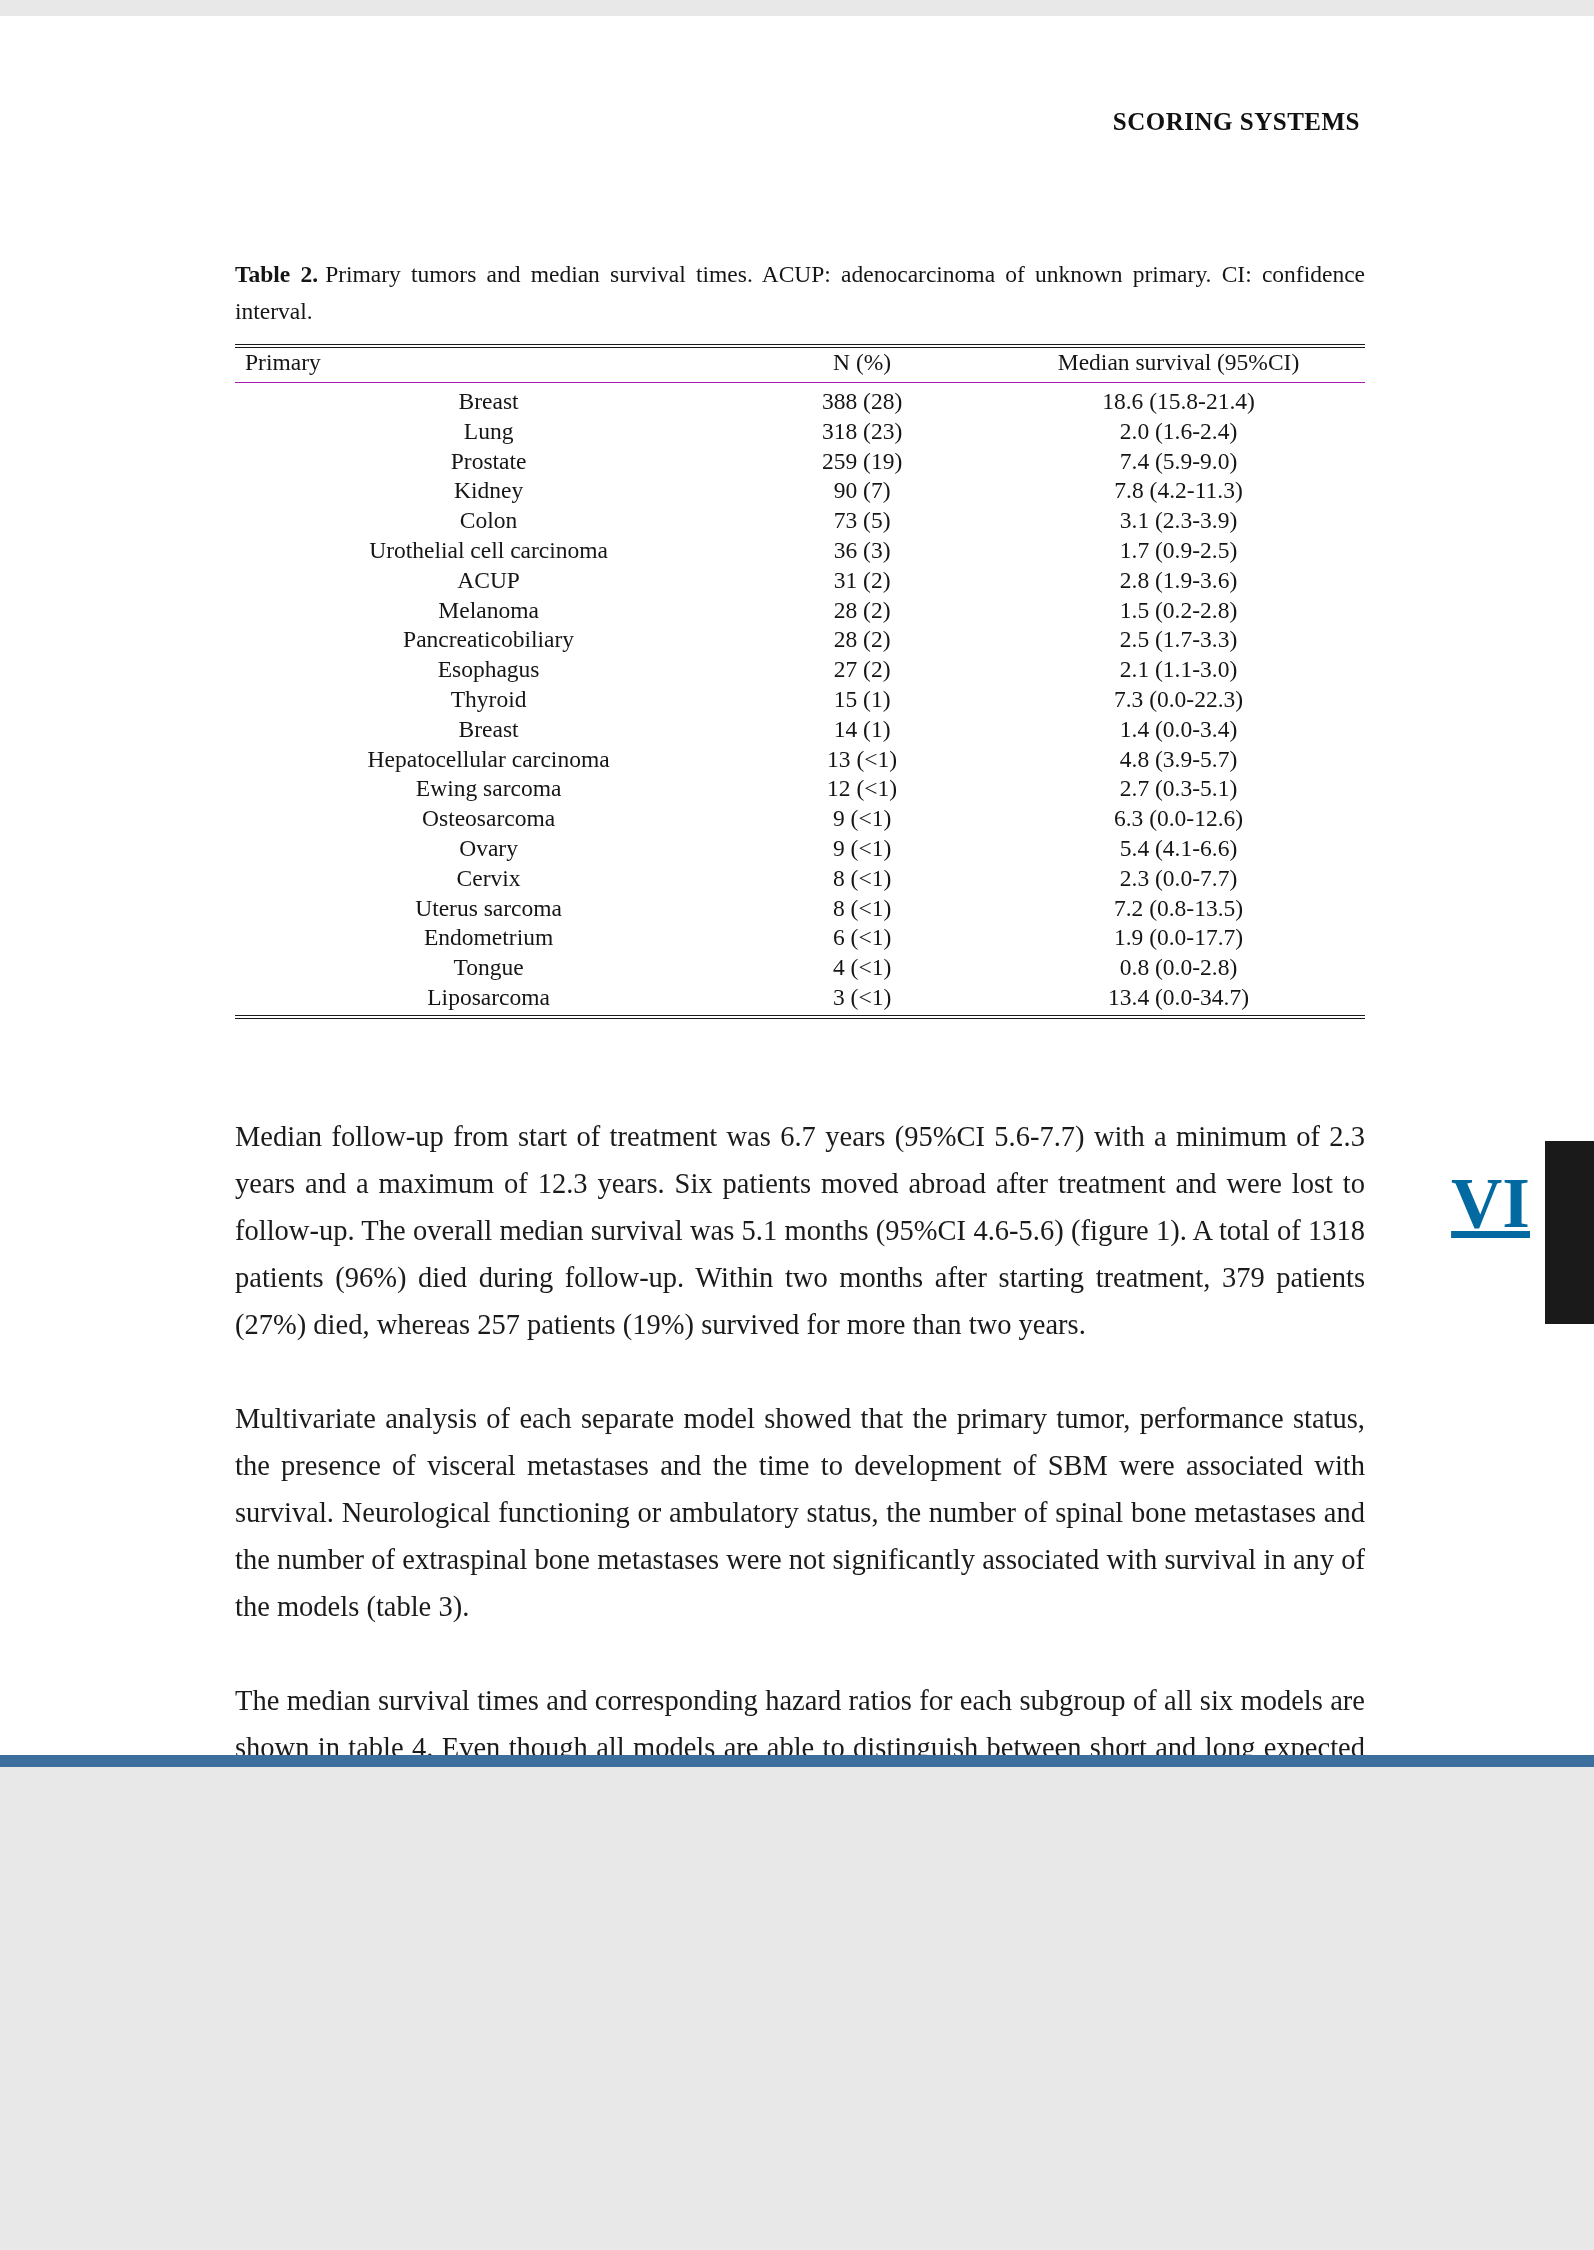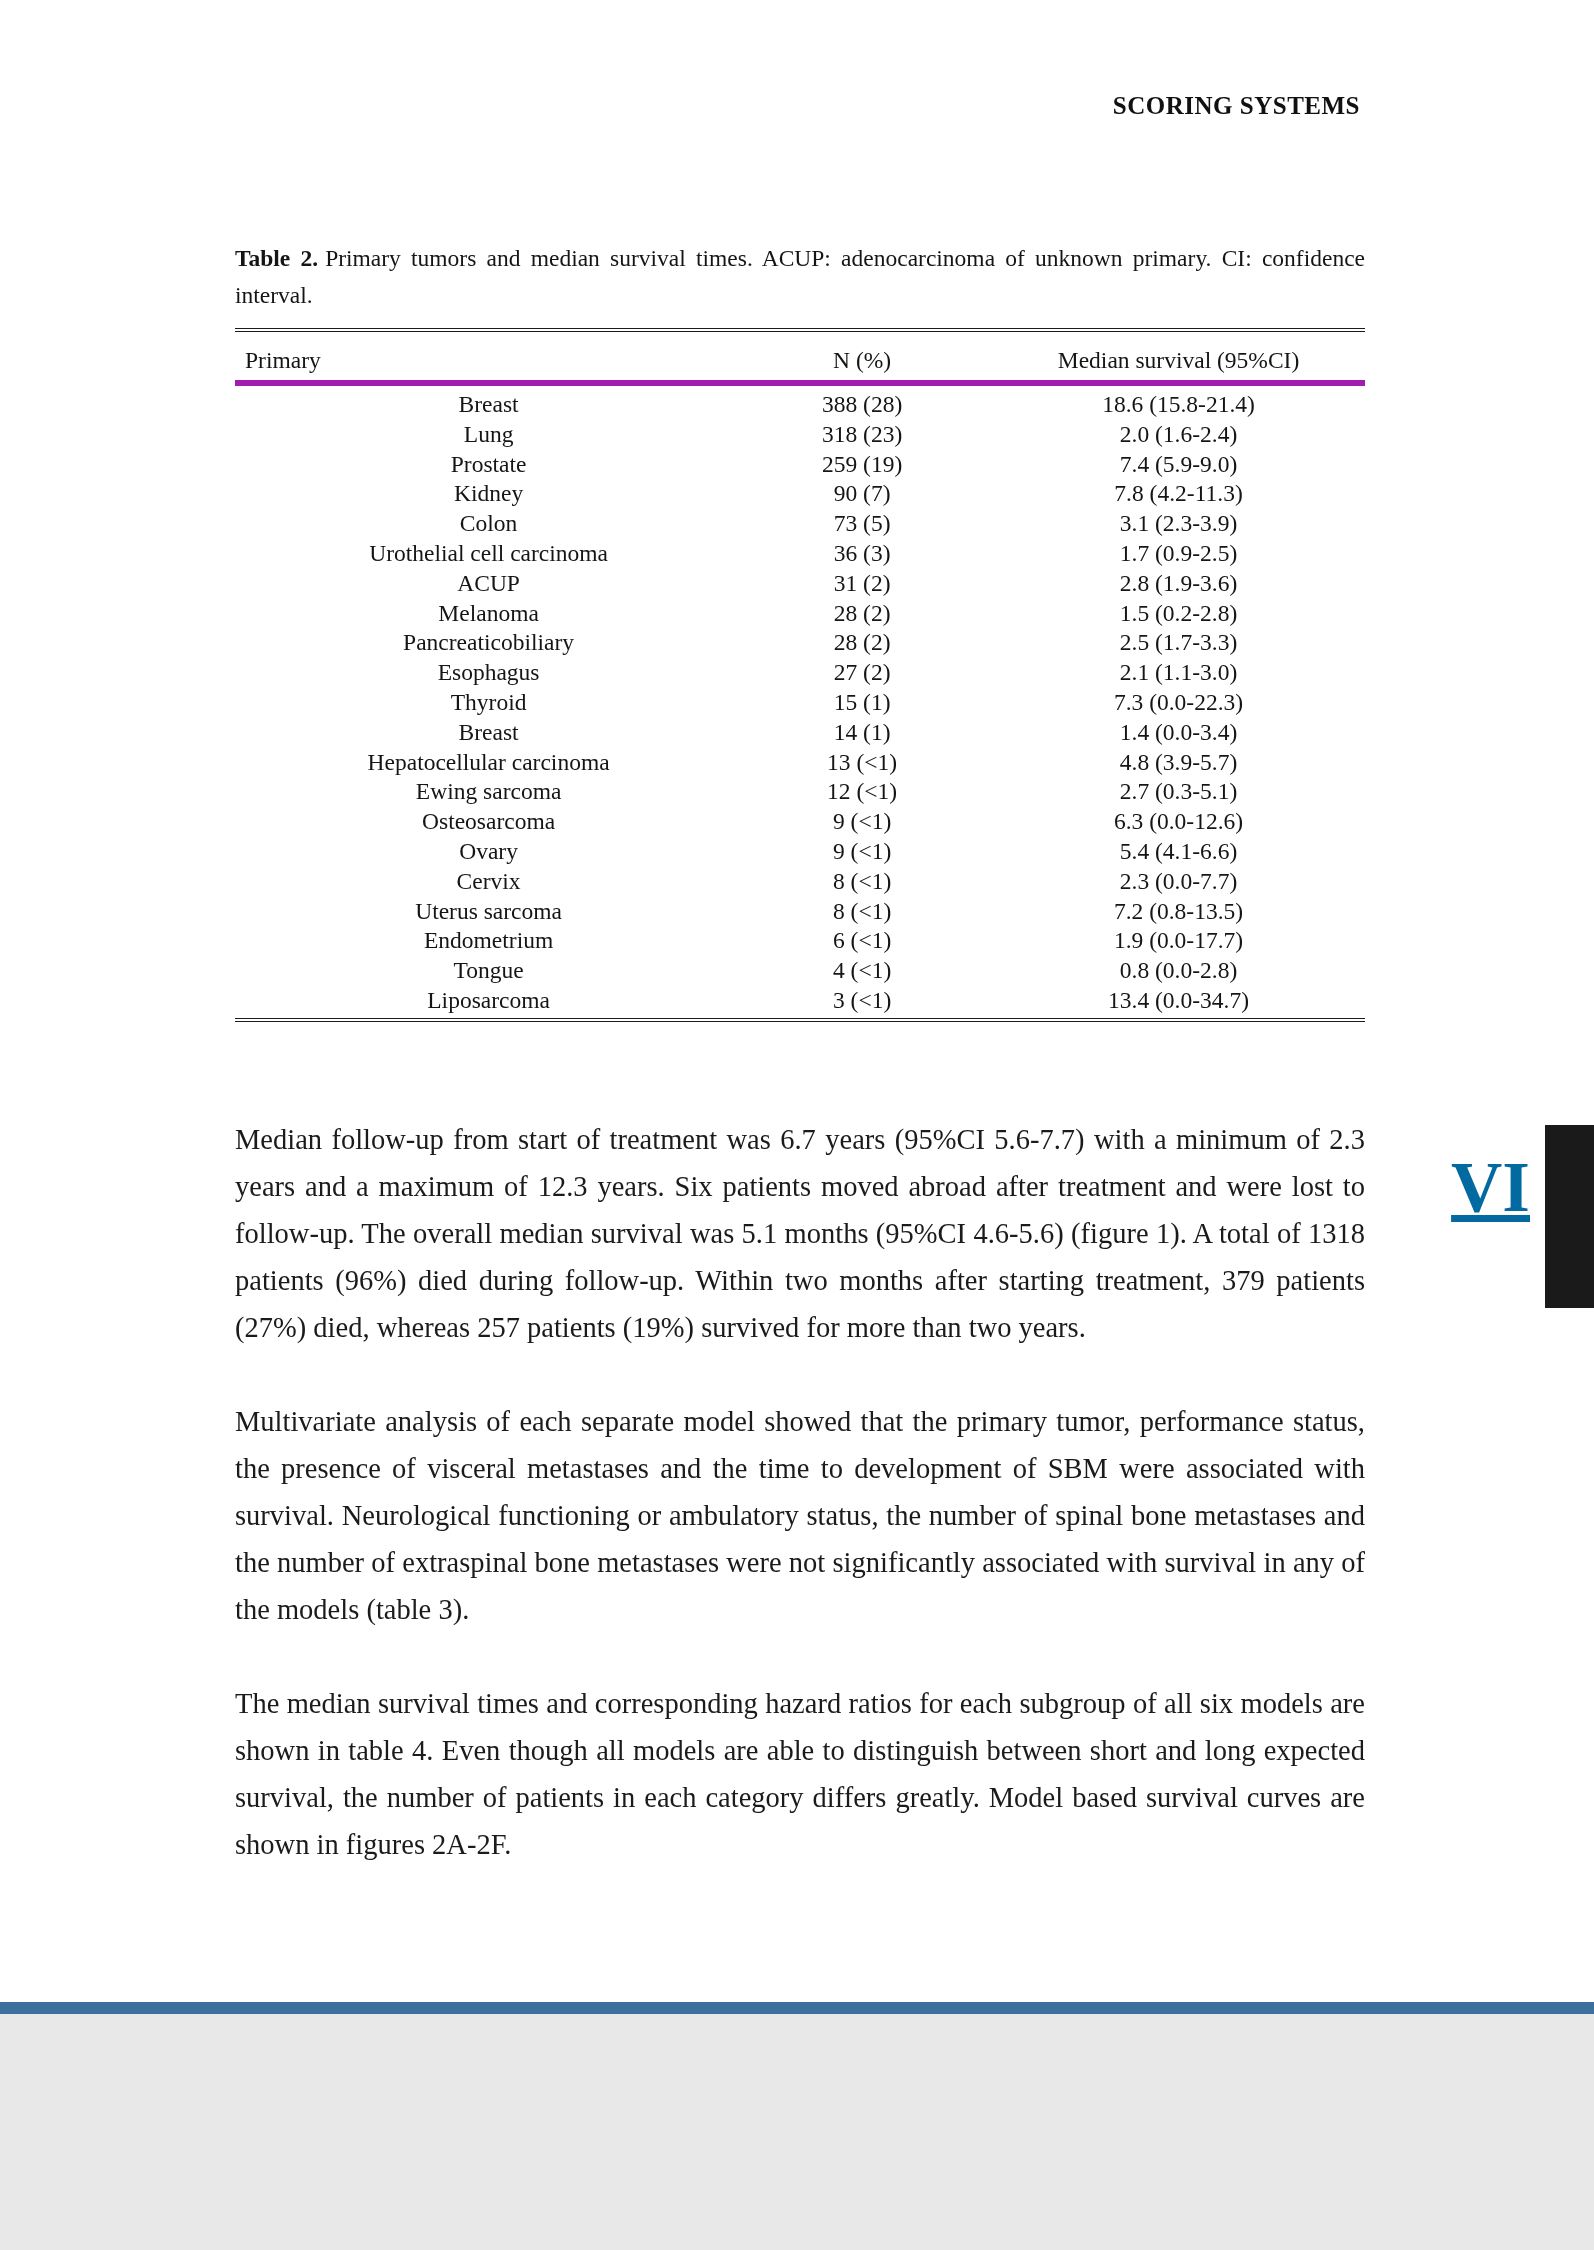--- a/index.html
+++ b/index.html
@@ -1,25 +1,25 @@
 <!DOCTYPE html>
 <html><head>
 <meta charset="utf-8">
 <style>
   * { margin: 0; padding: 0; box-sizing: border-box; }
   html, body { background: #e8e8e8; }
   .page {
     position: relative;
     width: 1594px;
-    height: 2014px;
+    height: 1751px;
     background: #ffffff;
     font-family: "Liberation Serif", serif;
     color: #1c1c1c;
     overflow: hidden;
-    margin: 0 auto;
+    margin: 16px auto;
   }
   .running-head {
     position: absolute;
     top: 92px;
     right: 234px;
     font-size: 25px;
     font-weight: bold;
     letter-spacing: 0.5px;
     color: #111;
   }
@@ -44,22 +44,22 @@
     color: #151515;
     border-top: 4px double #1a1a1a;
     border-bottom: 4px double #1a1a1a;
   }
   table.survival-table col.c1 { width: 44%; }
   table.survival-table col.c2 { width: 23%; }
   table.survival-table col.c3 { width: 33%; }
   table.survival-table thead th {
     font-weight: normal;
     text-align: center;
-    padding: 15px 0 6px 0;
-    border-bottom: 6px solid #a21caf;
+    padding: 1px 0 6px 0;
+    border-bottom: 1px solid #a21caf;
   }
   table.survival-table thead th:first-child { text-align: left; padding-left: 10px; }
   table.survival-table tbody td {
     text-align: center;
     line-height: 29.8px;
     white-space: nowrap;
   }
   table.survival-table tbody td:first-child { text-align: center; padding-left: 10px; }
   table.survival-table tbody tr:first-child td { padding-top: 4px; }
   table.survival-table tbody tr:last-child td { padding-bottom: 2px; }

